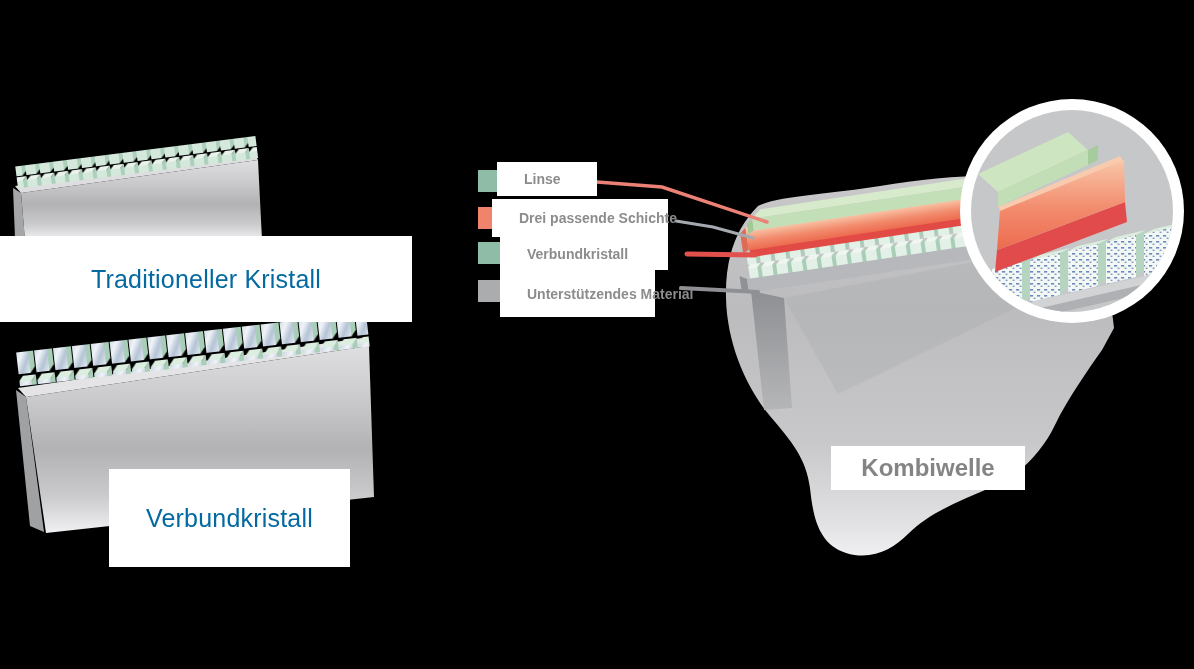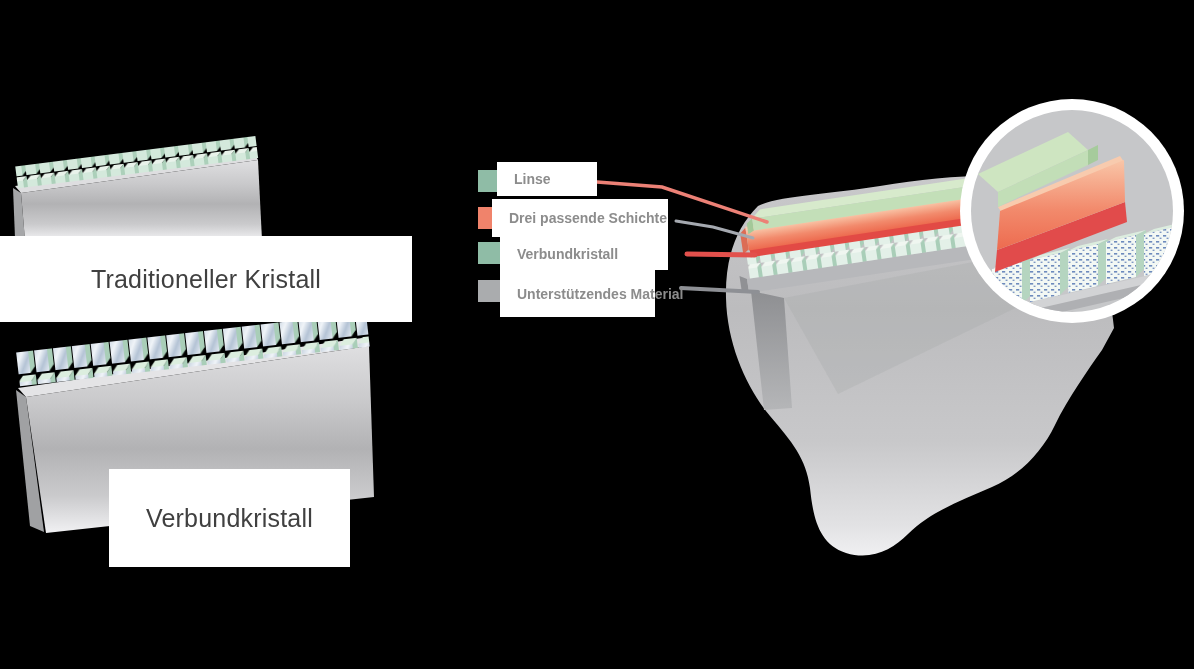--- a/index.html
+++ b/index.html
@@ -1,29 +1,29 @@
 <!DOCTYPE html>
 <html><head>
 <meta charset="utf-8">
 <style>
   html,body{margin:0;padding:0;background:#000;}
   .stage{position:relative;width:1194px;height:669px;background:#000;overflow:hidden;
          font-family:"Liberation Sans", sans-serif;}
   .stage svg{position:absolute;left:0;top:0;}
   .label-box{position:absolute;background:#fff;display:flex;align-items:center;justify-content:center;}
-  .big-label{font-size:25px;color:#404040;letter-spacing:0.2px;white-space:nowrap;}
+  .big-label{font-size:25px;color:#0369a1;letter-spacing:0.2px;white-space:nowrap;}
   .box-traditional{left:0;top:236px;width:412px;height:86px;}
   .box-composite{left:109px;top:469px;width:241px;height:98px;}
   .box-kombi-title{left:831px;top:446px;width:194px;height:44px;}
   .kombi-title-text{font-size:24px;font-weight:bold;color:#848484;white-space:nowrap;}
   .box-kombi-subtitle{left:807px;top:483px;width:275px;height:60px;}
   .legend-swatch{position:absolute;left:478px;width:22px;height:22px;}
   .sw-0{top:170px;} .sw-1{top:207px;} .sw-2{top:242px;} .sw-3{top:280px;}
   .legend-box{position:absolute;background:#fff;display:flex;align-items:center;}
-  .legend-box span{padding-left:17px;font-size:14px;font-weight:bold;color:#8C8C8C;white-space:nowrap;}
+  .legend-box span{padding-left:27px;font-size:14px;font-weight:bold;color:#8C8C8C;white-space:nowrap;}
   .lb-0{left:497px;top:162px;width:100px;height:34px;}
   .lb-1{left:492px;top:199px;width:176px;height:38px;}
   .lb-2{left:500px;top:237px;width:168px;height:33px;}
   .lb-3{left:500px;top:270px;width:155px;height:47px;}
 </style>
 </head>
 <body>
 
 <div class="stage">
 
@@ -174,20 +174,23 @@
     </g>
   </g>
 </svg>
 
 <div class="label-box box-traditional">
   <span class="big-label">Traditioneller Kristall</span>
 </div>
 <div class="label-box box-composite">
   <span class="big-label">Verbundkristall</span>
 </div>
+<div class="label-box box-kombi-title">
+  <span class="kombi-title-text">Kombiwelle</span>
+</div>
 
 <div>
   <div class="legend-swatch sw-0" style="background: rgb(143, 188, 166);"></div>
   <div class="legend-swatch sw-1" style="background: rgb(240, 131, 107);"></div>
   <div class="legend-swatch sw-2" style="background: rgb(143, 188, 166);"></div>
   <div class="legend-swatch sw-3" style="background: rgb(170, 172, 174);"></div>
 
   <div class="legend-box lb-0">
     <span>Linse</span>
   </div>

